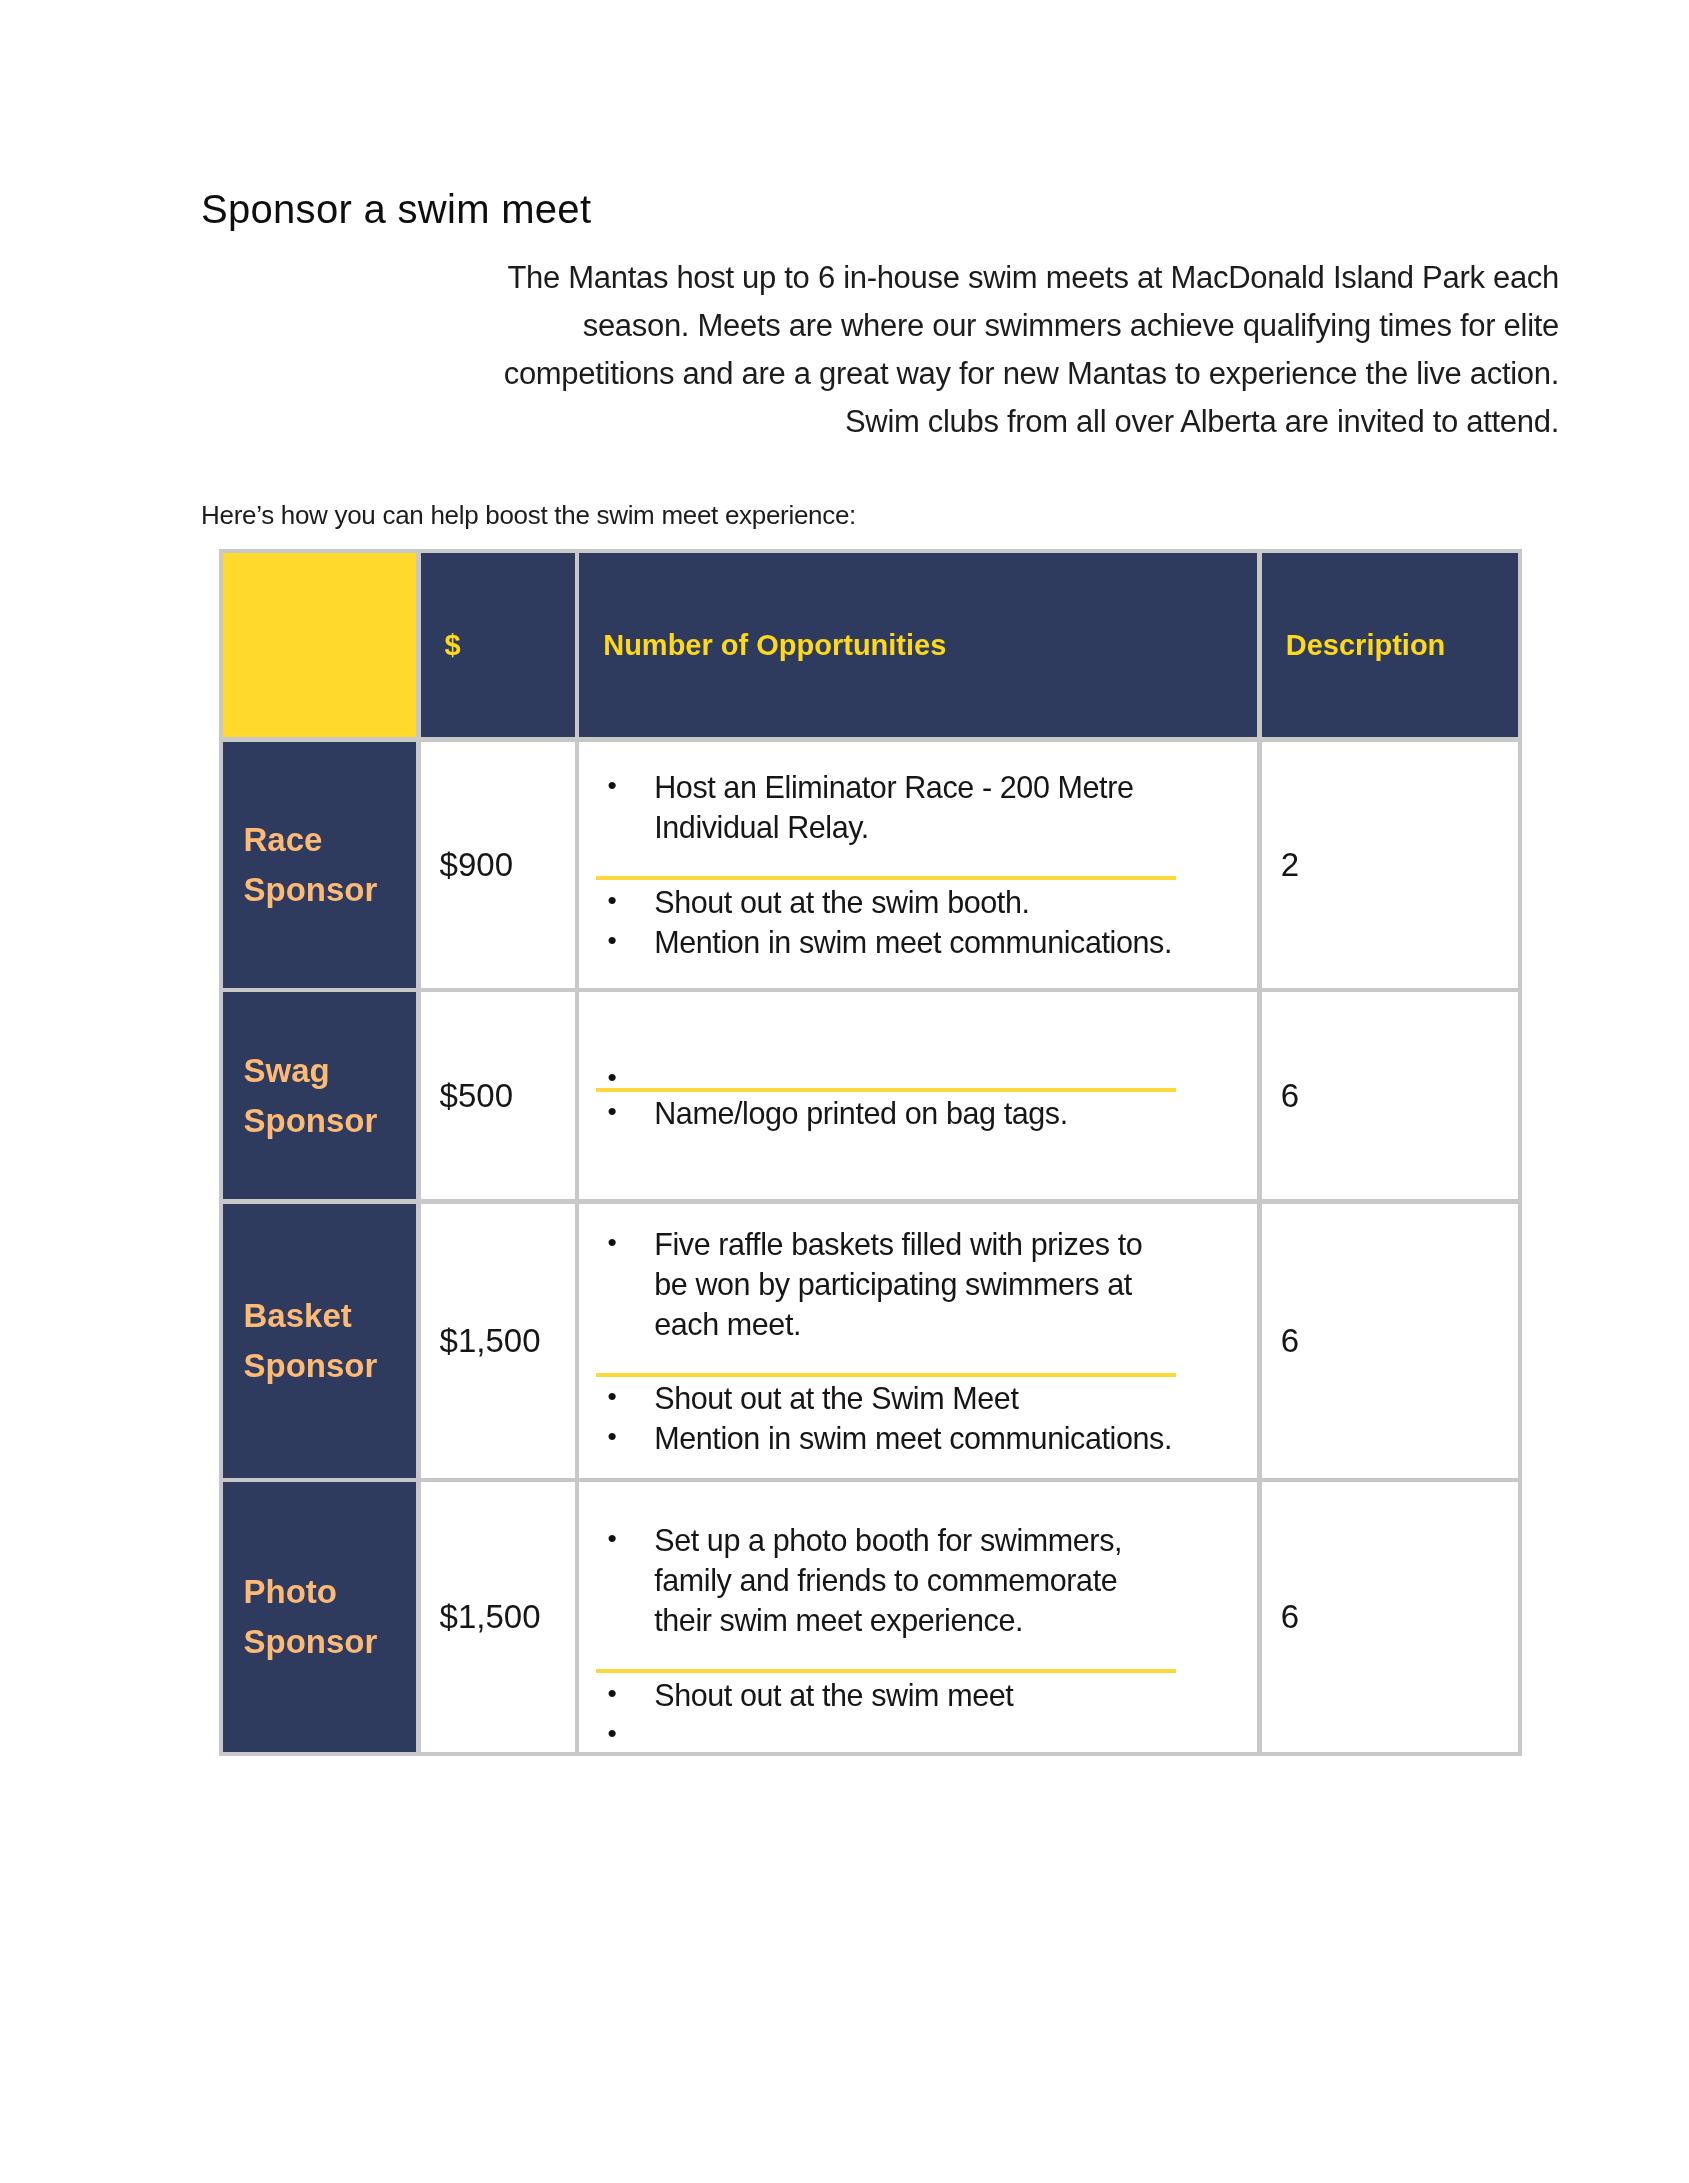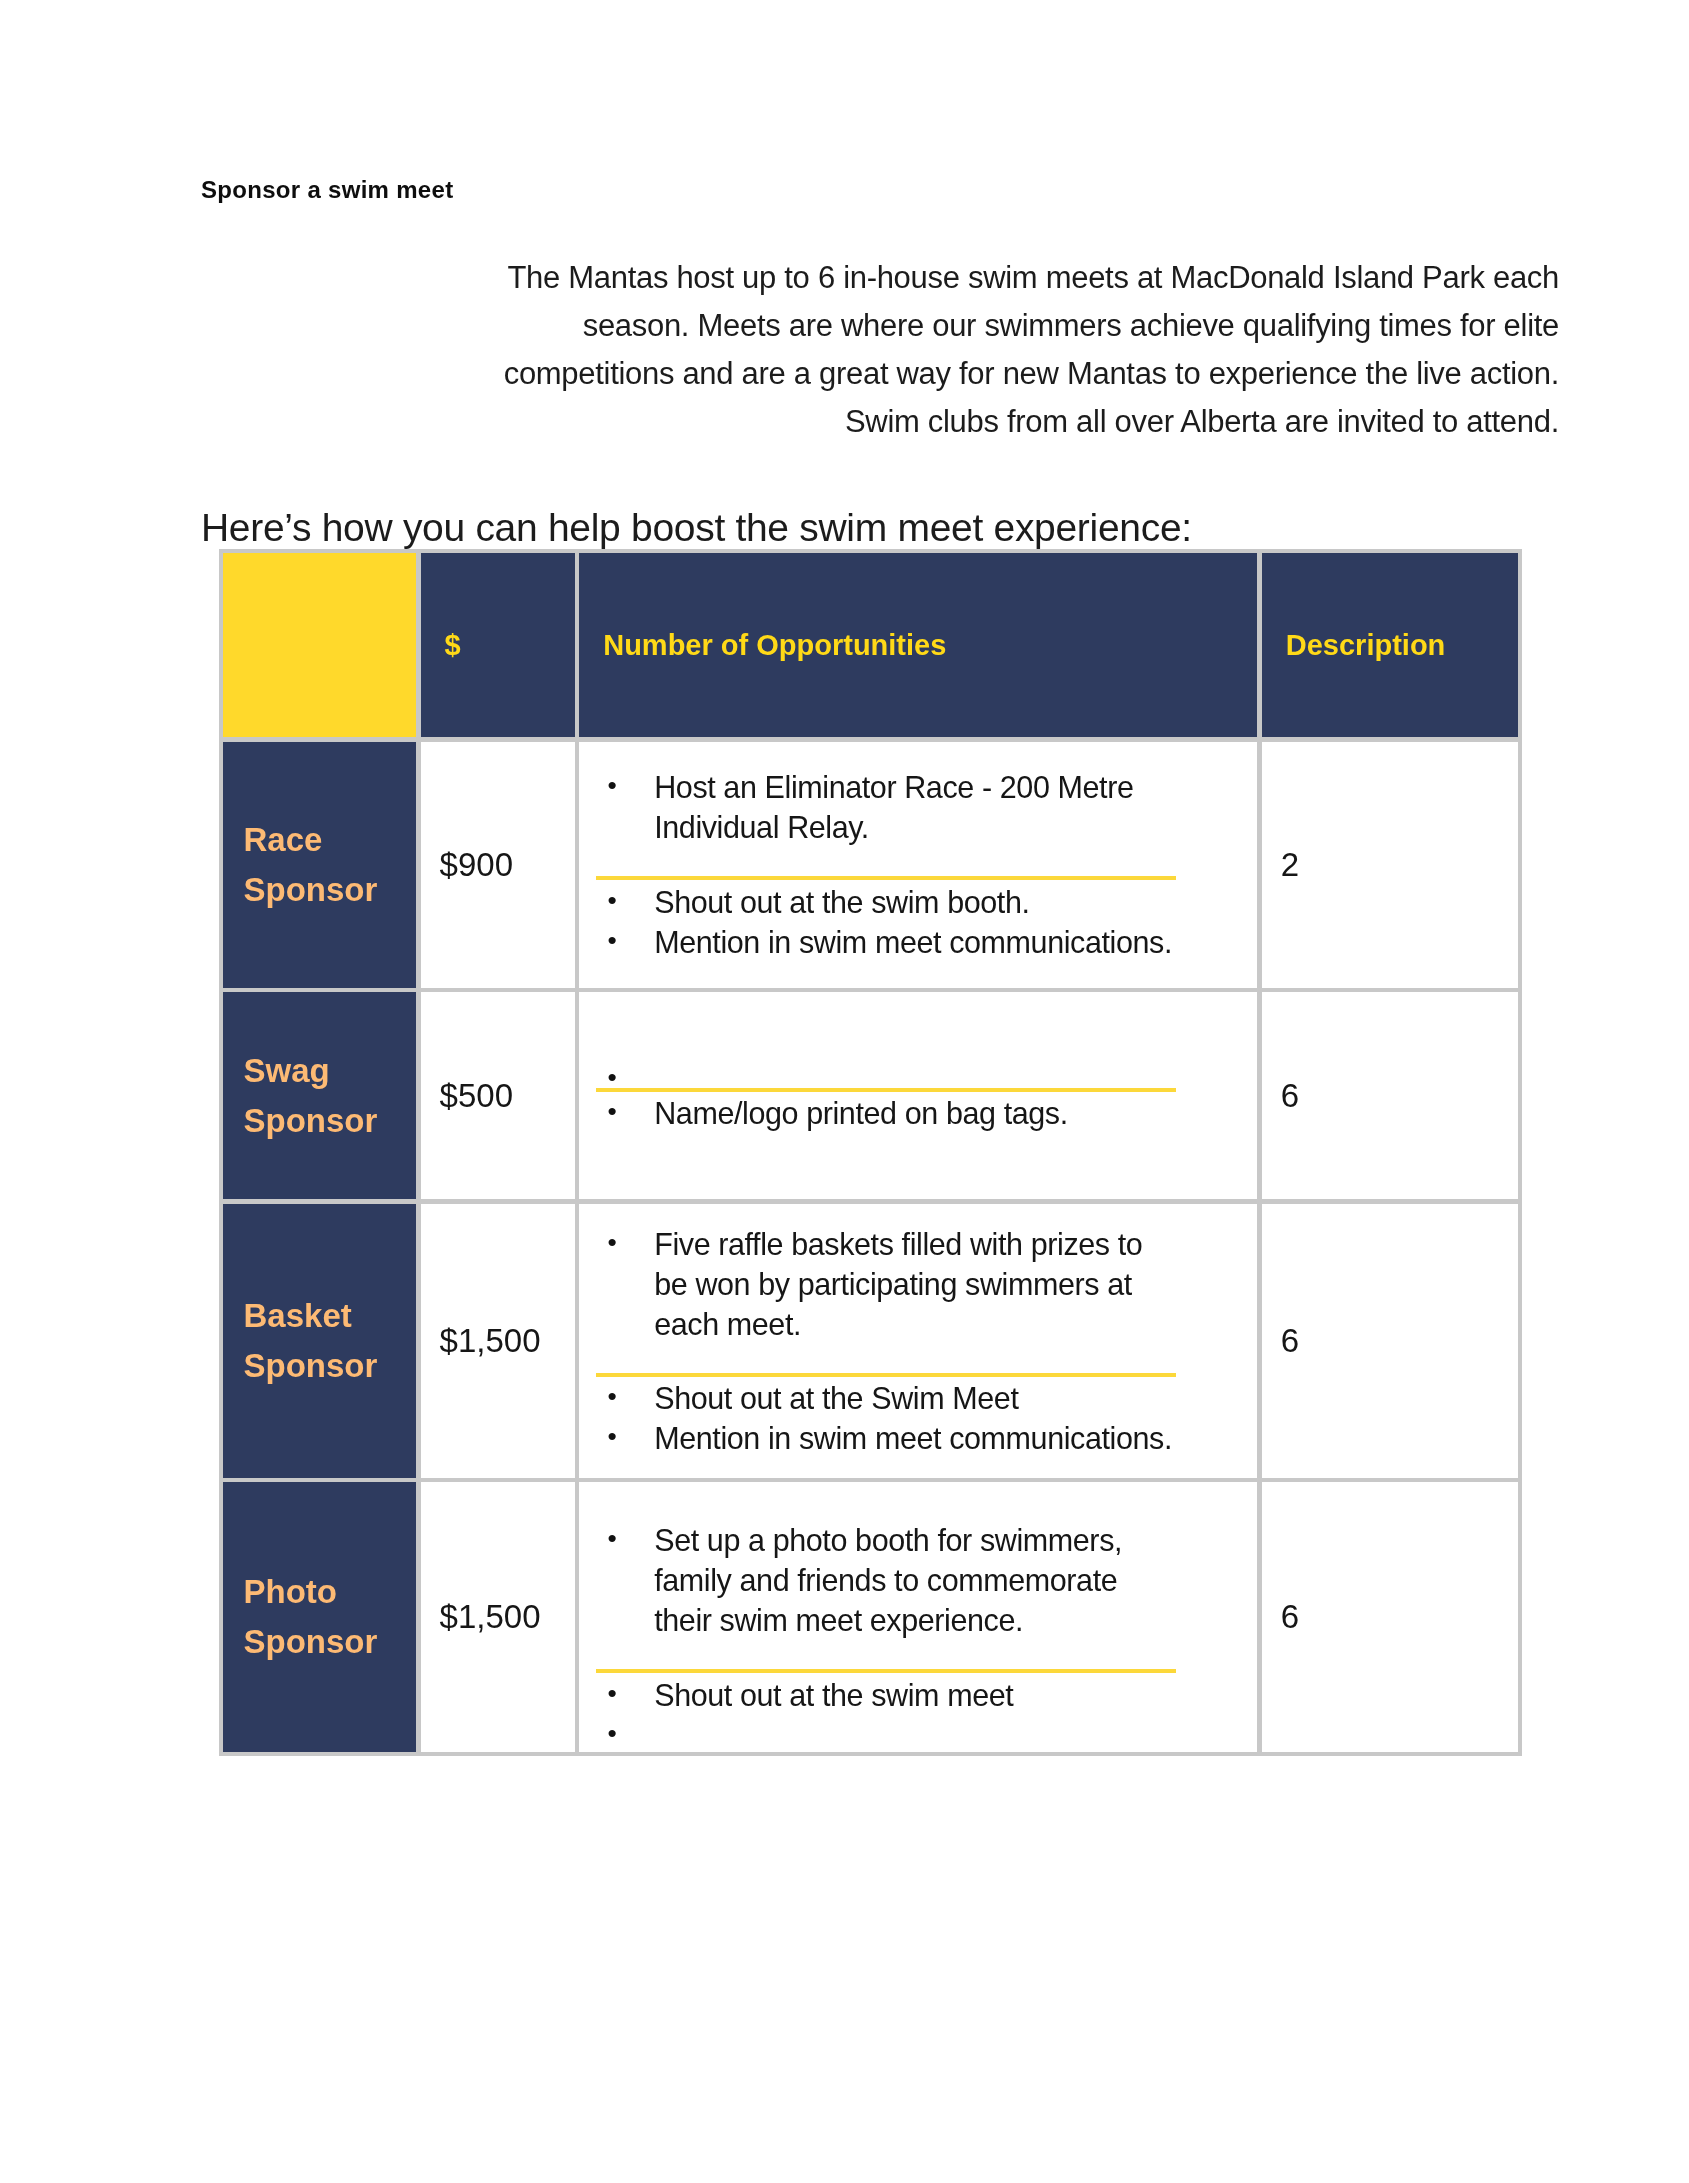--- a/index.html
+++ b/index.html
@@ -7,31 +7,31 @@
     width: 1690px; height: 2183px;
     background: #ffffff;
     font-family: "Liberation Sans", sans-serif;
     color: #1c1c1c;
     position: relative;
   }
   .page { position: absolute; inset: 0; }
 
   .doc-title {
     position: absolute; left: 201px; top: 160px;
-    font-size: 24px; font-weight: bold; color: #0e0e0e;
+    font-size: 40px; font-weight: normal; color: #0e0e0e;
     letter-spacing: 0.3px; white-space: pre-line;
   }
   .intro {
     position: absolute; left: 201px; top: 223px; width: 1358px;
     font-size: 31px; line-height: 48px; letter-spacing: -0.3px;
     white-space: pre-line; color: #1c1c1c; text-align: right;
   }
   .subheading {
     position: absolute; left: 201px; top: 465px; width: 1358px;
-    font-size: 39px; line-height: 48px; letter-spacing: -0.3px;
+    font-size: 26px; line-height: 48px; letter-spacing: -0.3px;
     white-space: pre-line; color: #1c1c1c;
   }
 
   .sponsor-table {
     position: absolute; left: 219px; top: 549px;
     display: grid;
     grid-template-columns: 193px 154px 678px 256px;
     grid-template-rows: 184px 246px 207px 274px 270px;
     gap: 4.6px;
     background: #c8c8c8;

